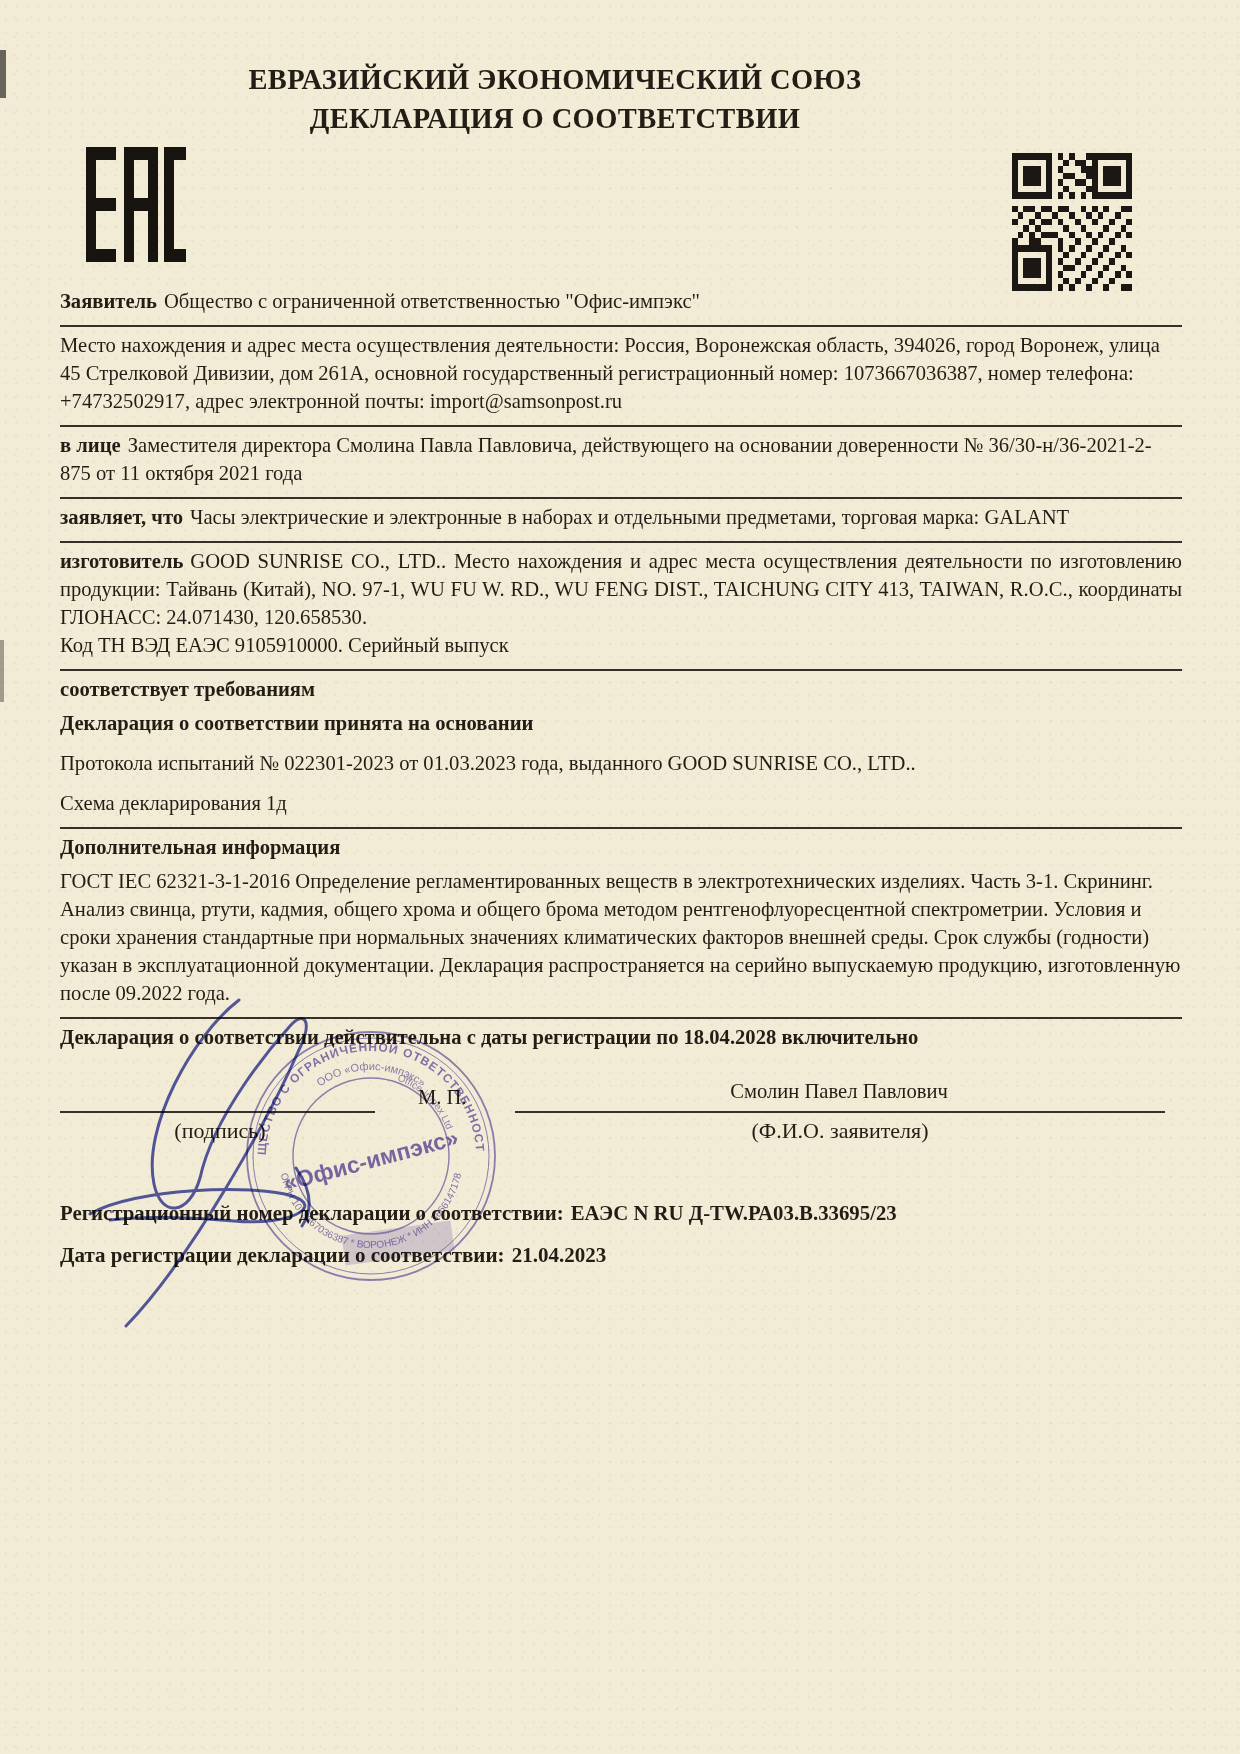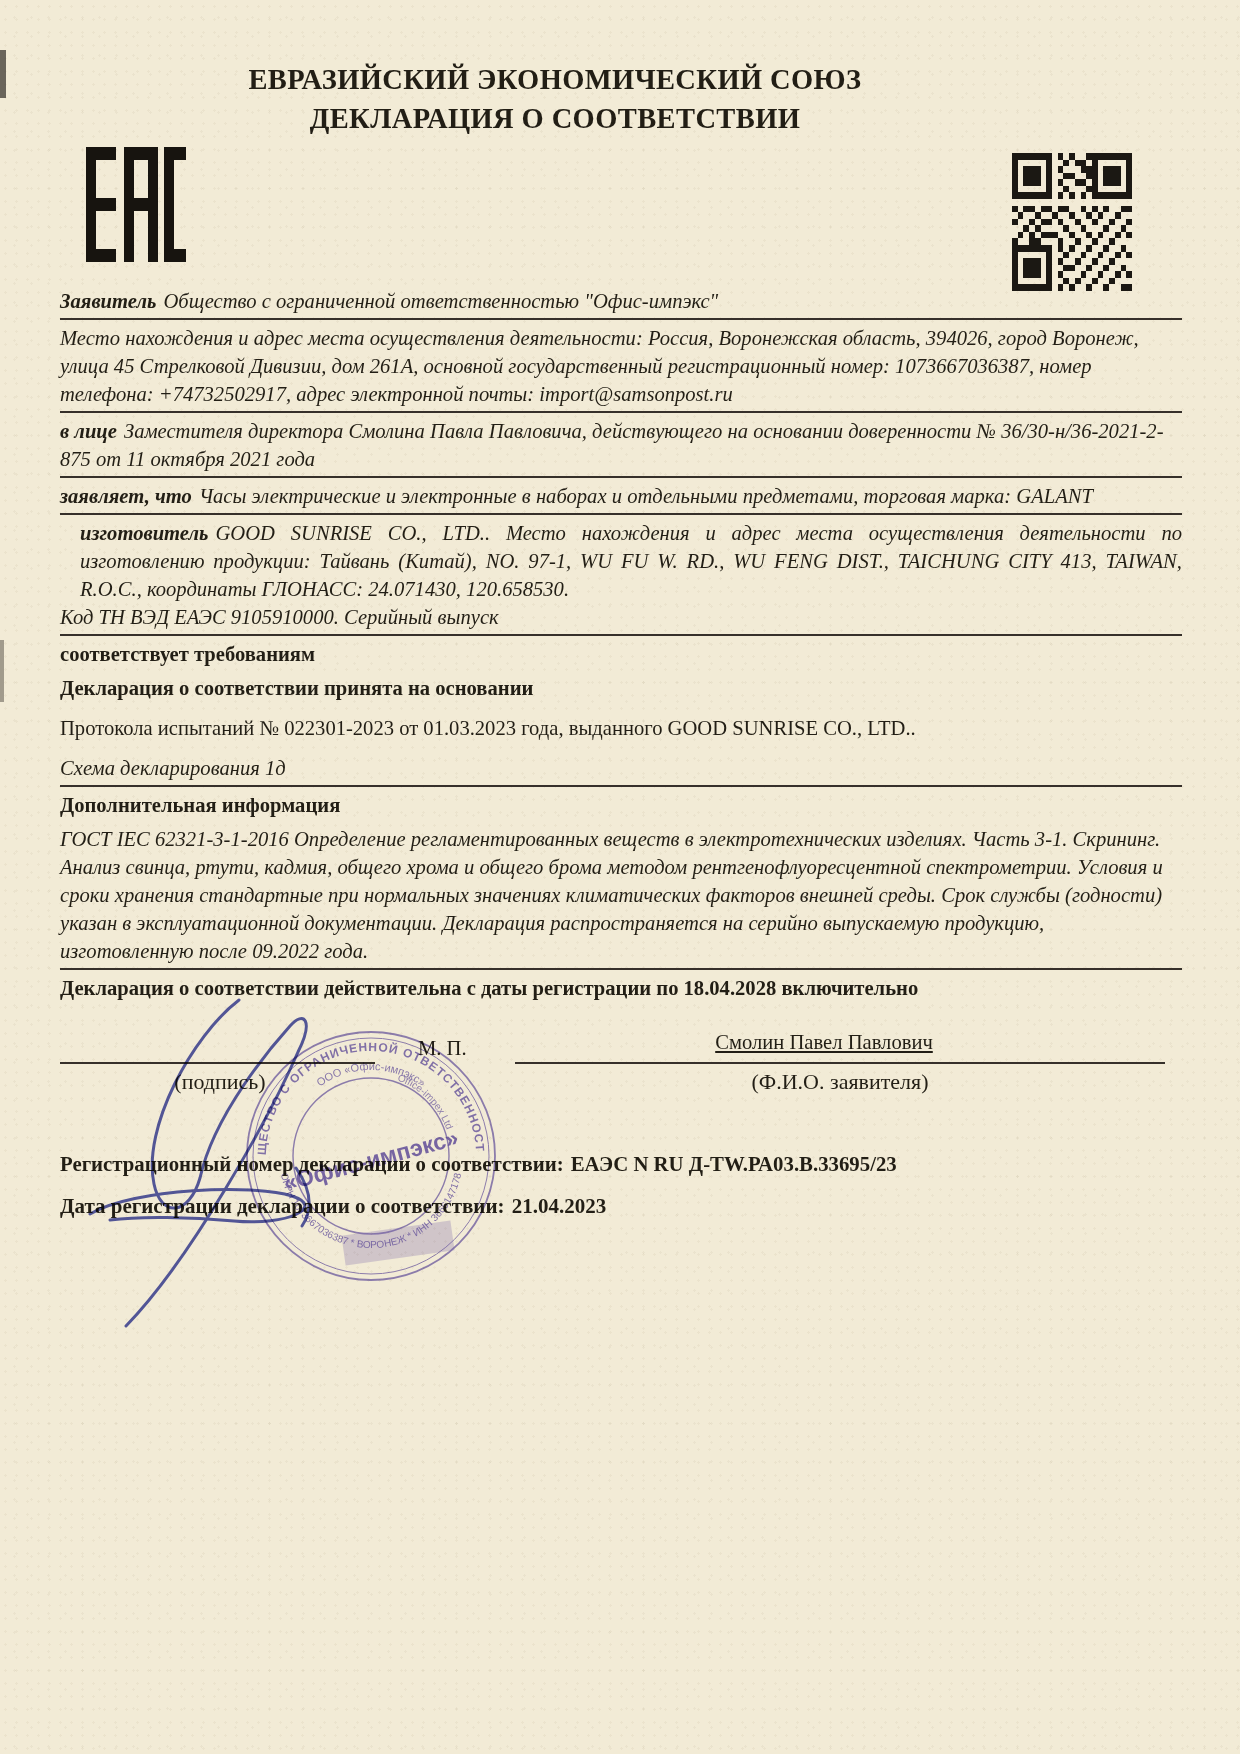--- a/index.html
+++ b/index.html
@@ -18,33 +18,33 @@
   .title {
     position:absolute; top:60px; left:60px; width:1122px;
     text-align:center; font-weight:bold; font-size:28.5px; line-height:39px;
     letter-spacing:.4px; transform:translateX(-66px);
   }
   .eac { position:absolute; left:86px; top:147px; }
   .qr  { position:absolute; left:1012px; top:153px; }
   .body { position:absolute; left:60px; top:287px; width:1122px; font-size:20.6px; line-height:28px; }
   .b { font-weight:bold; }
   .lbl { padding-right:.34em; }
-  .ruled { border-bottom:2px solid #36302a; padding-bottom:3px; margin-bottom:4px;font-style:italic; }
-  .justify { text-align:justify;margin-left:20px; }
+  .ruled { border-bottom:2px solid #36302a; padding-bottom:10px; margin-bottom:4px; }
+  .justify { text-align:justify; }
   .h-complies { margin-top:2px; margin-bottom:6px; }
   .h-basis { margin-bottom:12px; }
   .t-basis { margin-bottom:12px; }
   .h-addl { margin-bottom:6px; }
   .validity { margin-top:2px; }
   .sigrow { position:relative; height:84px; margin-top:20px; font-size:20.6px; }
   .sigline { position:absolute; top:40px; border-top:2px solid #36302a; }
   .sigline.left { left:0; width:315px; }
   .sigline.right { left:455px; width:650px; }
   .mp { position:absolute; left:358px; top:12px; }
-  .signame { position:absolute; left:439px; top:6px; width:650px; text-align:center;text-decoration:underline; }
+  .signame { position:absolute; left:454px; top:6px; width:650px; text-align:center; }
   .sigcap { position:absolute; top:46px; text-align:center; font-size:22px; }
   .sigcap.left { left:55px; width:210px; }
   .sigcap.right { left:455px; width:650px; }
   .reg { margin-top:44px; font-weight:bold; font-size:20.8px; }
   .regdate { margin-top:14px; font-weight:bold; font-size:21px; }
   .stamp { position:absolute; left:241px; top:1026px; mix-blend-mode:multiply; }
   .sigink { position:absolute; left:74px; top:988px; mix-blend-mode:multiply; }
   .edge1 { position:absolute; left:0; top:50px; width:6px; height:48px; background:#3c3832; opacity:.75; }
   .edge2 { position:absolute; left:0; top:640px; width:4px; height:62px; background:#6b655a; opacity:.6; }
 </style>

